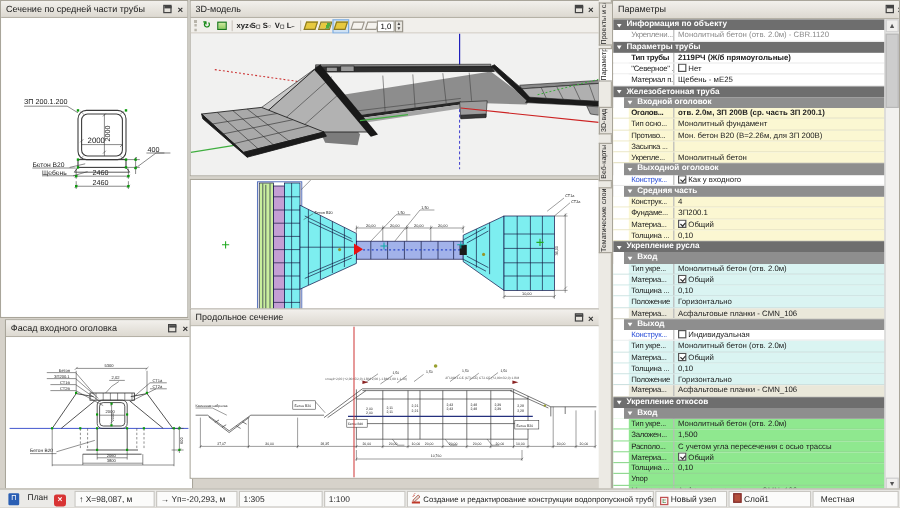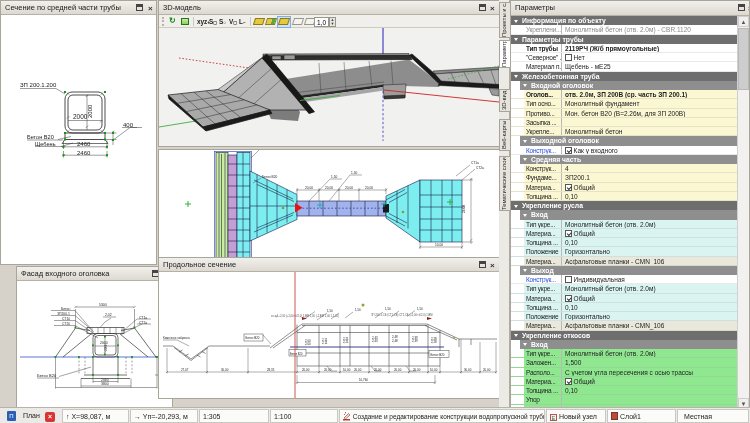--- a/index.html
+++ b/index.html
@@ -205,21 +205,21 @@
     <g stroke-width="0.9" fill="none">
       <path d="M26 54 h6 M29 51 v6 M288 52 h6 M291 49 v6" stroke="#22aa22"></path>
       <path d="M158 55 h6 M161 52 v6 M222 54 h6 M225 51 v6" stroke="#11aaaa"></path>
     </g>
     <circle cx="124" cy="58" r="1.3" fill="#96962a"></circle>
     <circle cx="244" cy="62" r="1.3" fill="#96962a"></circle>
     <path d="M95 111 l2.5 -3.5 l2.5 3.5" fill="none" stroke="#22aa22" stroke-width="0.7"></path>
   </svg>
 </div>
 
-<div class="panel" style="left:16px;top:266px;width:157px;height:142px">
+<div class="panel" style="left:4px;top:266px;width:157px;height:142px">
   <div class="tbar">Фасад входного оголовка<span class="pin" style="left:135px"></span><span class="xx" style="left:147px">×</span></div>
   <div class="abs" style="left:0;top:14px;width:155px;height:126px;background:#fff">
   <svg width="155" height="126" viewBox="0 0 155 126">
     <line x1="3" y1="76" x2="152" y2="76" stroke="#3a4ecc" stroke-width="0.8"></line>
     <g stroke="#333" stroke-width="0.7" fill="none">
       <rect x="70" y="46.5" width="37" height="6"></rect>
       <path d="M58.5 47 L38.5 76 M58.5 47 L73 49.5 M74 53 L46 76 M117.5 47 L139 76 M117.5 47 L104 49.5 M103 53 L131 76"></path>
       <rect x="76" y="52.5" width="25" height="23.5" rx="4"></rect>
       <rect x="78" y="54.5" width="21" height="19.5" rx="3"></rect>
       <path d="M76 76 V94 M101 76 V94 M67 94 H110 M64 97.5 H113"></path>

